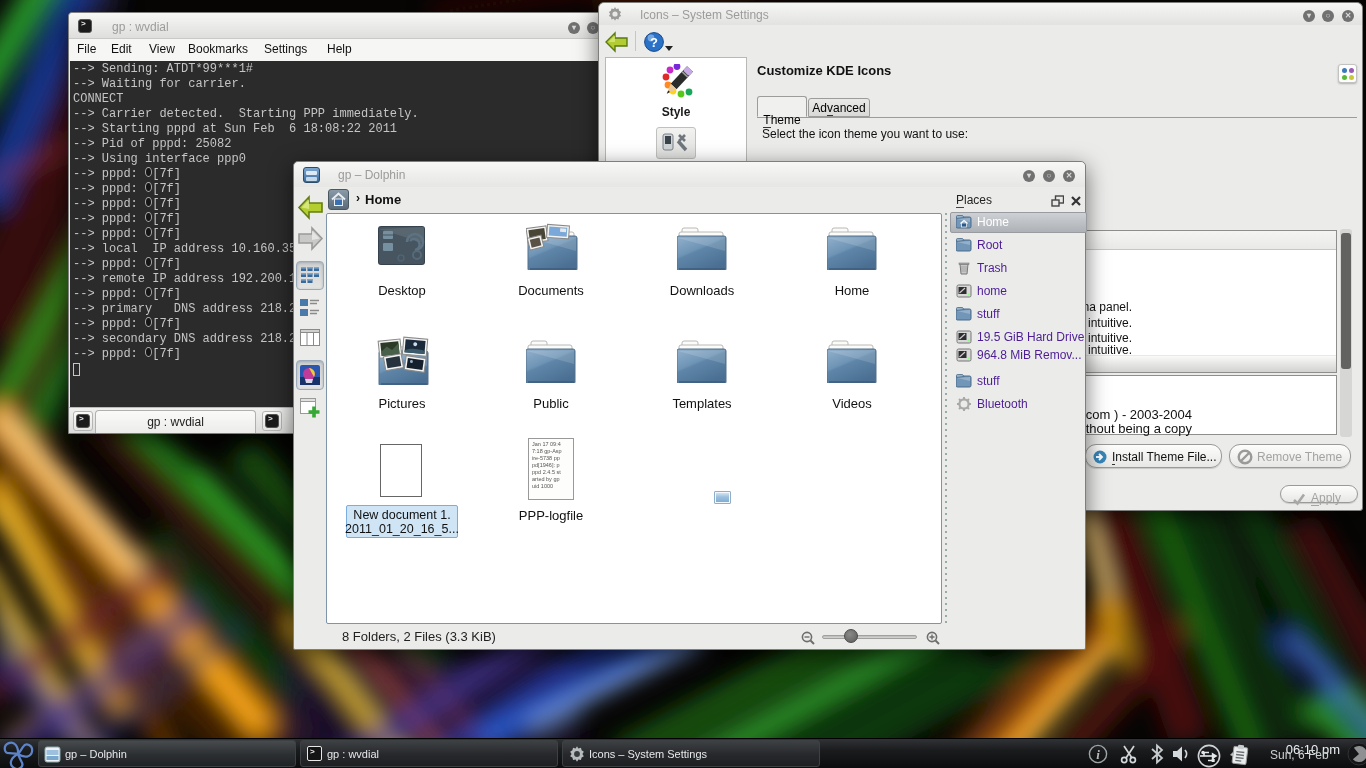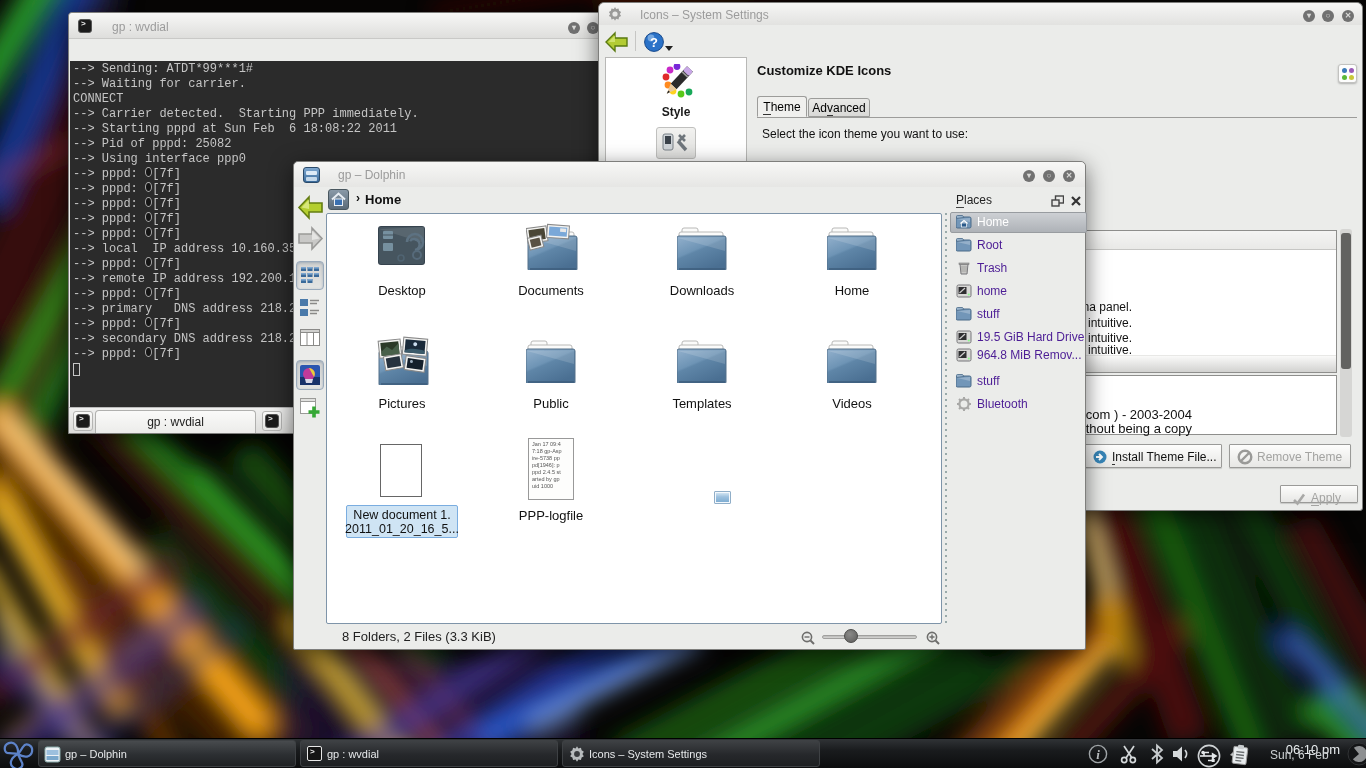--- a/index.html
+++ b/index.html
@@ -33,21 +33,21 @@
 #panel{position:absolute;left:0;top:738px;width:1366px;height:30px;background:linear-gradient(#303336,#191b1d 40%,#0c0d0e);border-top:1px solid #000;}
 .task{position:absolute;top:1px;height:27px;border:1px solid #3e4144;border-radius:3px;background:linear-gradient(#3e4144,#26282b 55%,#1e2022);color:#e6e8ea;font-size:11px;}
 .task .lbl{position:absolute;left:26px;top:7px;white-space:nowrap;}
 .tray{position:absolute;top:4px;}
 .lrow{right:230px;font-size:12px;color:#111;white-space:nowrap;text-align:right;}
 .vbtn{background:linear-gradient(#d2d2d0,#e5e5e3);border:1px solid #9aaabb;border-radius:4px;box-shadow:inset 0 1px 3px rgba(90,120,150,.45);}
 .ilbl{position:absolute;width:140px;text-align:center;font-size:13px;color:#111;line-height:15.5px;}
 .prow{position:absolute;left:662px;width:130px;height:20px;}
 .prow svg{position:absolute;left:0;top:2px;}
 .ptxt{position:absolute;left:21px;top:3px;font-size:12px;color:#4c1d95;white-space:nowrap;}
-.btn{background:linear-gradient(#fdfdfc,#e7e7e5);border:1px solid #9a9a98;border-radius:1px;box-shadow:0 1px 1px rgba(0,0,0,.15);}
+.btn{background:linear-gradient(#fdfdfc,#e7e7e5);border:1px solid #9a9a98;border-radius:11px;box-shadow:0 1px 1px rgba(0,0,0,.15);}
 </style></head>
 <body>
 
 <div class="abs" id="wall" style="left:0;top:0;width:1366px;height:768px">
 <svg width="1366" height="768" viewBox="0 0 1366 768">
 <defs>
         <filter id="b" x="-30%" y="-30%" width="160%" height="160%">
           <feGaussianBlur stdDeviation="11"></feGaussianBlur>
         </filter>
 <filter id="b2" x="-30%" y="-30%" width="160%" height="160%">
@@ -127,20 +127,28 @@
 </g>
 </svg></div>
 
 <div class="win" id="term">
   <div class="bar">
     <span class="mterm" style="left:9px;top:6px"></span>
     <span class="tbtxt abs" style="left:43px;top:7px">gp : wvdial</span>
     <span class="wbtn" style="left:499px;top:9px">▾</span>
       <span class="wbtn" style="left:518px;top:9px">○</span>
   </div>
+  <div class="menu">
+    <span style="left:8px">File</span>
+      <span style="left:42px">Edit</span>
+      <span style="left:80px">View</span>
+      <span style="left:119px">Bookmarks</span>
+      <span style="left:195px">Settings</span>
+      <span style="left:258px">Help</span>
+  </div>
   <div class="scr">
       <pre id="termpre">--&gt; Sending: ATDT*99***1#
 --&gt; Waiting for carrier.
 CONNECT
 --&gt; Carrier detected.  Starting PPP immediately.
 --&gt; Starting pppd at Sun Feb  6 18:08:22 2011
 --&gt; Pid of pppd: 25082
 --&gt; Using interface ppp0
 --&gt; pppd: <span class="ng"></span>[7f]
 --&gt; pppd: <span class="ng"></span>[7f]
@@ -223,21 +231,21 @@
       <path d="M16 10 l8 9" stroke="#6f767c" stroke-width="3.4"></path>
     </svg>
 
   <div class="abs" style="left:158px;top:60px;font-weight:bold;font-size:13px;color:#111">Customize KDE Icons</div>
   <div class="abs" style="left:739px;top:61px;width:19px;height:19px;background:#fdfdfd;border:1px solid #c2c2c0;border-radius:3px;box-shadow:0 1px 2px rgba(0,0,0,.25)">
     <span class="abs" style="left:3px;top:3px;width:5px;height:5px;border-radius:50%;background:#3a7ab8"></span>
       <span class="abs" style="left:10px;top:3px;width:5px;height:5px;border-radius:50%;background:#9a5ab8"></span>
       <span class="abs" style="left:3px;top:10px;width:5px;height:5px;border-radius:50%;background:#5ab838"></span>
       <span class="abs" style="left:10px;top:10px;width:5px;height:5px;border-radius:50%;background:#c8c838"></span>
   </div>
-  <div class="abs" style="left:158px;top:93px;width:50px;height:21px;background:#f0f0ee;border:1px solid #9c9c9a;border-bottom:1px solid #f0f0ee;border-radius:3px 3px 0 0;z-index:2;font-size:12px;text-align:center;padding-top:3px"><span style="border-bottom:1px solid #333">T</span>heme</div>
+  <div class="abs" style="left:158px;top:93px;width:50px;height:21px;background:#f0f0ee;border:1px solid #9c9c9a;border-bottom:1px solid #f0f0ee;border-radius:3px 3px 0 0;z-index:2;font-size:12px;text-align:center;padding-top:16px"><span style="border-bottom:1px solid #333">T</span>heme</div>
   <div class="abs" style="left:209px;top:95px;width:62px;height:19px;background:linear-gradient(#e9e9e7,#d9d9d7);border:1px solid #9c9c9a;border-radius:3px 3px 0 0;font-size:12px;text-align:center;padding-top:2px">Ad<span style="border-bottom:1px solid #333">v</span>anced</div>
   <div class="abs" style="left:158px;top:114px;width:600px;height:1px;background:#9c9c9a"></div>
   <div class="abs" style="left:163px;top:124px;font-size:12px;color:#111">Select the icon theme you want to use:</div>
 
   <div class="abs" style="left:160px;top:227px;width:578px;height:143px;background:#fff;border:1px solid #8e8e8c"></div>
   <div class="abs" style="left:161px;top:228px;width:576px;height:19px;background:linear-gradient(#f4f4f3,#e9e9e7);border-bottom:1px solid #c6c6c4"></div>
   <div class="abs lrow" style="top:297px">A simple and clean icon theme for the Plasma panel.</div>
   <div class="abs lrow" style="top:313px">Pretty, playful and intuitive.</div>
   <div class="abs lrow" style="top:328px">Simple and intuitive.</div>
   <div class="abs lrow" style="top:340px">Attractive and intuitive.</div>

